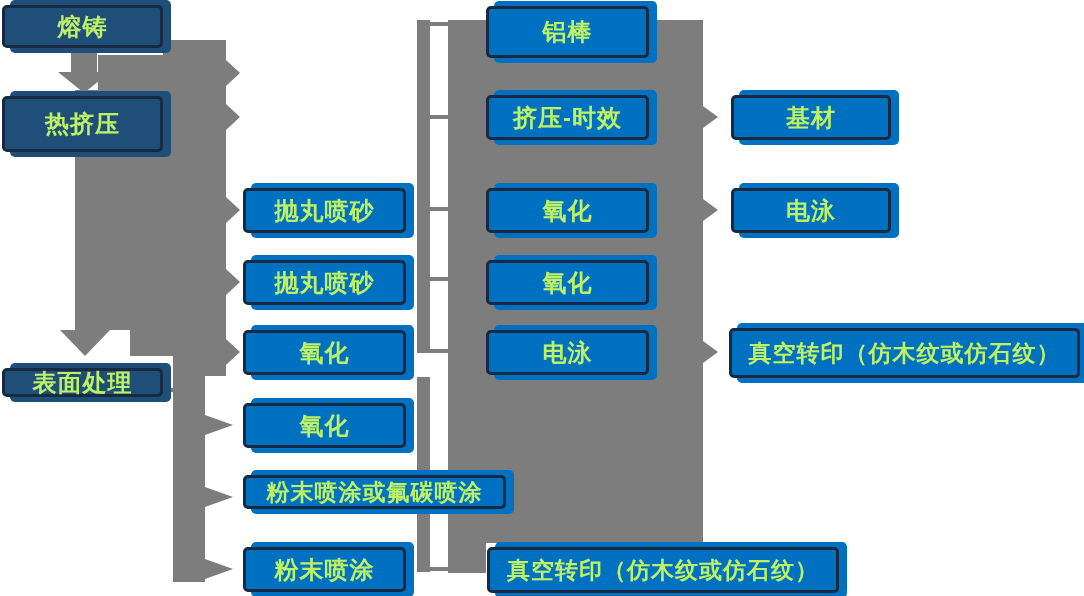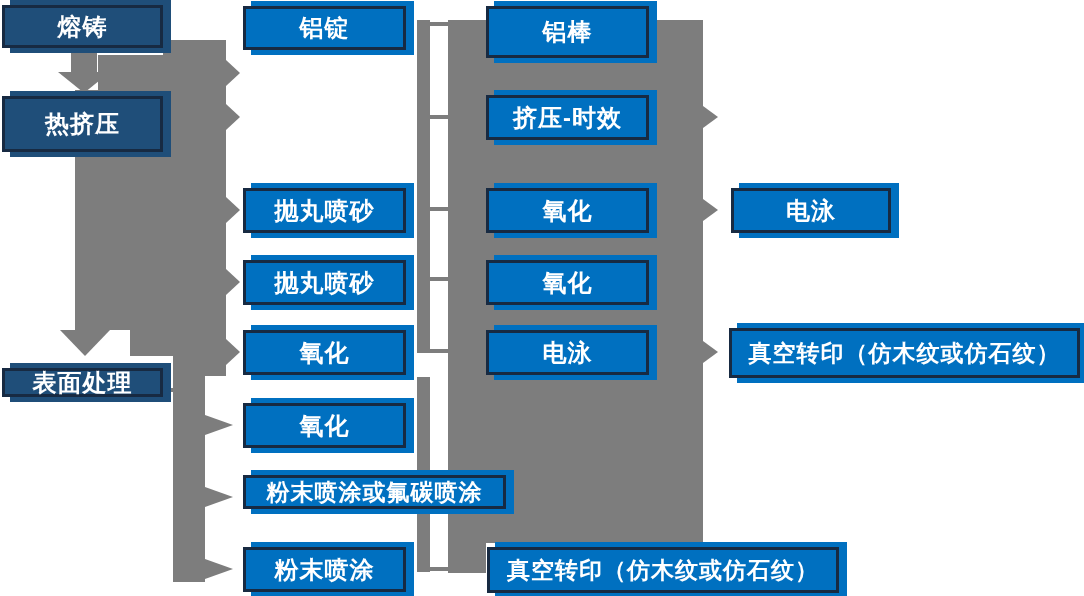--- a/index.html
+++ b/index.html
@@ -23,23 +23,23 @@
   .tri-r-lg{border-top:13px solid transparent;border-bottom:13px solid transparent;border-left:14px solid var(--gray);}
   .tri-r-md{border-top:11px solid transparent;border-bottom:11px solid transparent;border-left:15px solid var(--gray);}
   .tri-r-sm{border-top:10px solid transparent;border-bottom:10px solid transparent;border-left:28px solid var(--gray);}
   .tri-d-a{border-left:26px solid transparent;border-right:26px solid transparent;border-top:21px solid var(--gray);}
   .tri-d-b{border-left:25px solid transparent;border-right:25px solid transparent;border-top:26px solid var(--gray);}
   
   .node{
     position:absolute;z-index:3;
     display:flex;align-items:center;justify-content:center;
     box-sizing:border-box;
-    color:#ffffff;font-weight:700;font-size:24px;letter-spacing:1px;
+    color:#bef264;font-weight:700;font-size:24px;letter-spacing:1px;
     border:3px solid var(--border);
-    border-radius:0;
+    border-radius:5px;
     white-space:nowrap;
   }
   .node.blue{background:var(--blue);box-shadow:8px 5px 0 0 var(--blue),8px -5px 0 0 var(--blue);}
   .node.dark{background:var(--dark);box-shadow:8px 5px 0 0 var(--dark),8px -5px 0 0 var(--dark);}
   .node.long{font-size:23px;}
 </style>
 </head>
 <body>
 
 <div id="canvas">
@@ -77,31 +77,31 @@
   <div class="g" style="left:448px;top:543px;width:38px;height:30px"></div>
 
   <div class="tri tri-r-md" style="left:703px;top:106px"></div>
   <div class="tri tri-r-md" style="left:703px;top:199px"></div>
   <div class="tri tri-r-md" style="left:703px;top:341px"></div>
 
   <div class="node dark" style="left:2px;top:5px;width:161px;height:43px">熔铸</div>
   <div class="node dark" style="left:2px;top:96px;width:161px;height:56px">热挤压</div>
   <div class="node dark" style="left:2px;top:368px;width:161px;height:29px">表面处理</div>
 
-  <div class="node blue" style="left:243px;top:6px;width:163px;height:44px">铝锭</div>
   <div class="node blue" style="left:243px;top:188px;width:163px;height:45px">抛丸喷砂</div>
   <div class="node blue" style="left:243px;top:260px;width:163px;height:45px">抛丸喷砂</div>
   <div class="node blue" style="left:243px;top:330px;width:163px;height:45px">氧化</div>
   <div class="node blue" style="left:243px;top:403px;width:163px;height:45px">氧化</div>
   <div class="node blue long" style="left:243px;top:475px;width:263px;height:34px">粉末喷涂或氟碳喷涂</div>
   <div class="node blue" style="left:243px;top:547px;width:163px;height:45px">粉末喷涂</div>
 
   <div class="node blue" style="left:486px;top:6px;width:163px;height:52px">铝棒</div>
   <div class="node blue" style="left:486px;top:95px;width:163px;height:45px">挤压-时效</div>
   <div class="node blue" style="left:486px;top:188px;width:163px;height:45px">氧化</div>
   <div class="node blue" style="left:486px;top:260px;width:163px;height:45px">氧化</div>
   <div class="node blue" style="left:486px;top:330px;width:163px;height:45px">电泳</div>
   <div class="node blue long" style="left:487px;top:547px;width:352px;height:46px">真空转印（仿木纹或仿石纹）</div>
 
+  <div class="node blue" style="left:731px;top:95px;width:160px;height:45px">基材</div>
   <div class="node blue" style="left:731px;top:188px;width:160px;height:45px">电泳</div>
   <div class="node blue long" style="left:729px;top:328px;width:351px;height:50px">真空转印（仿木纹或仿石纹）</div>
 
 </div>
 
 </body></html>

